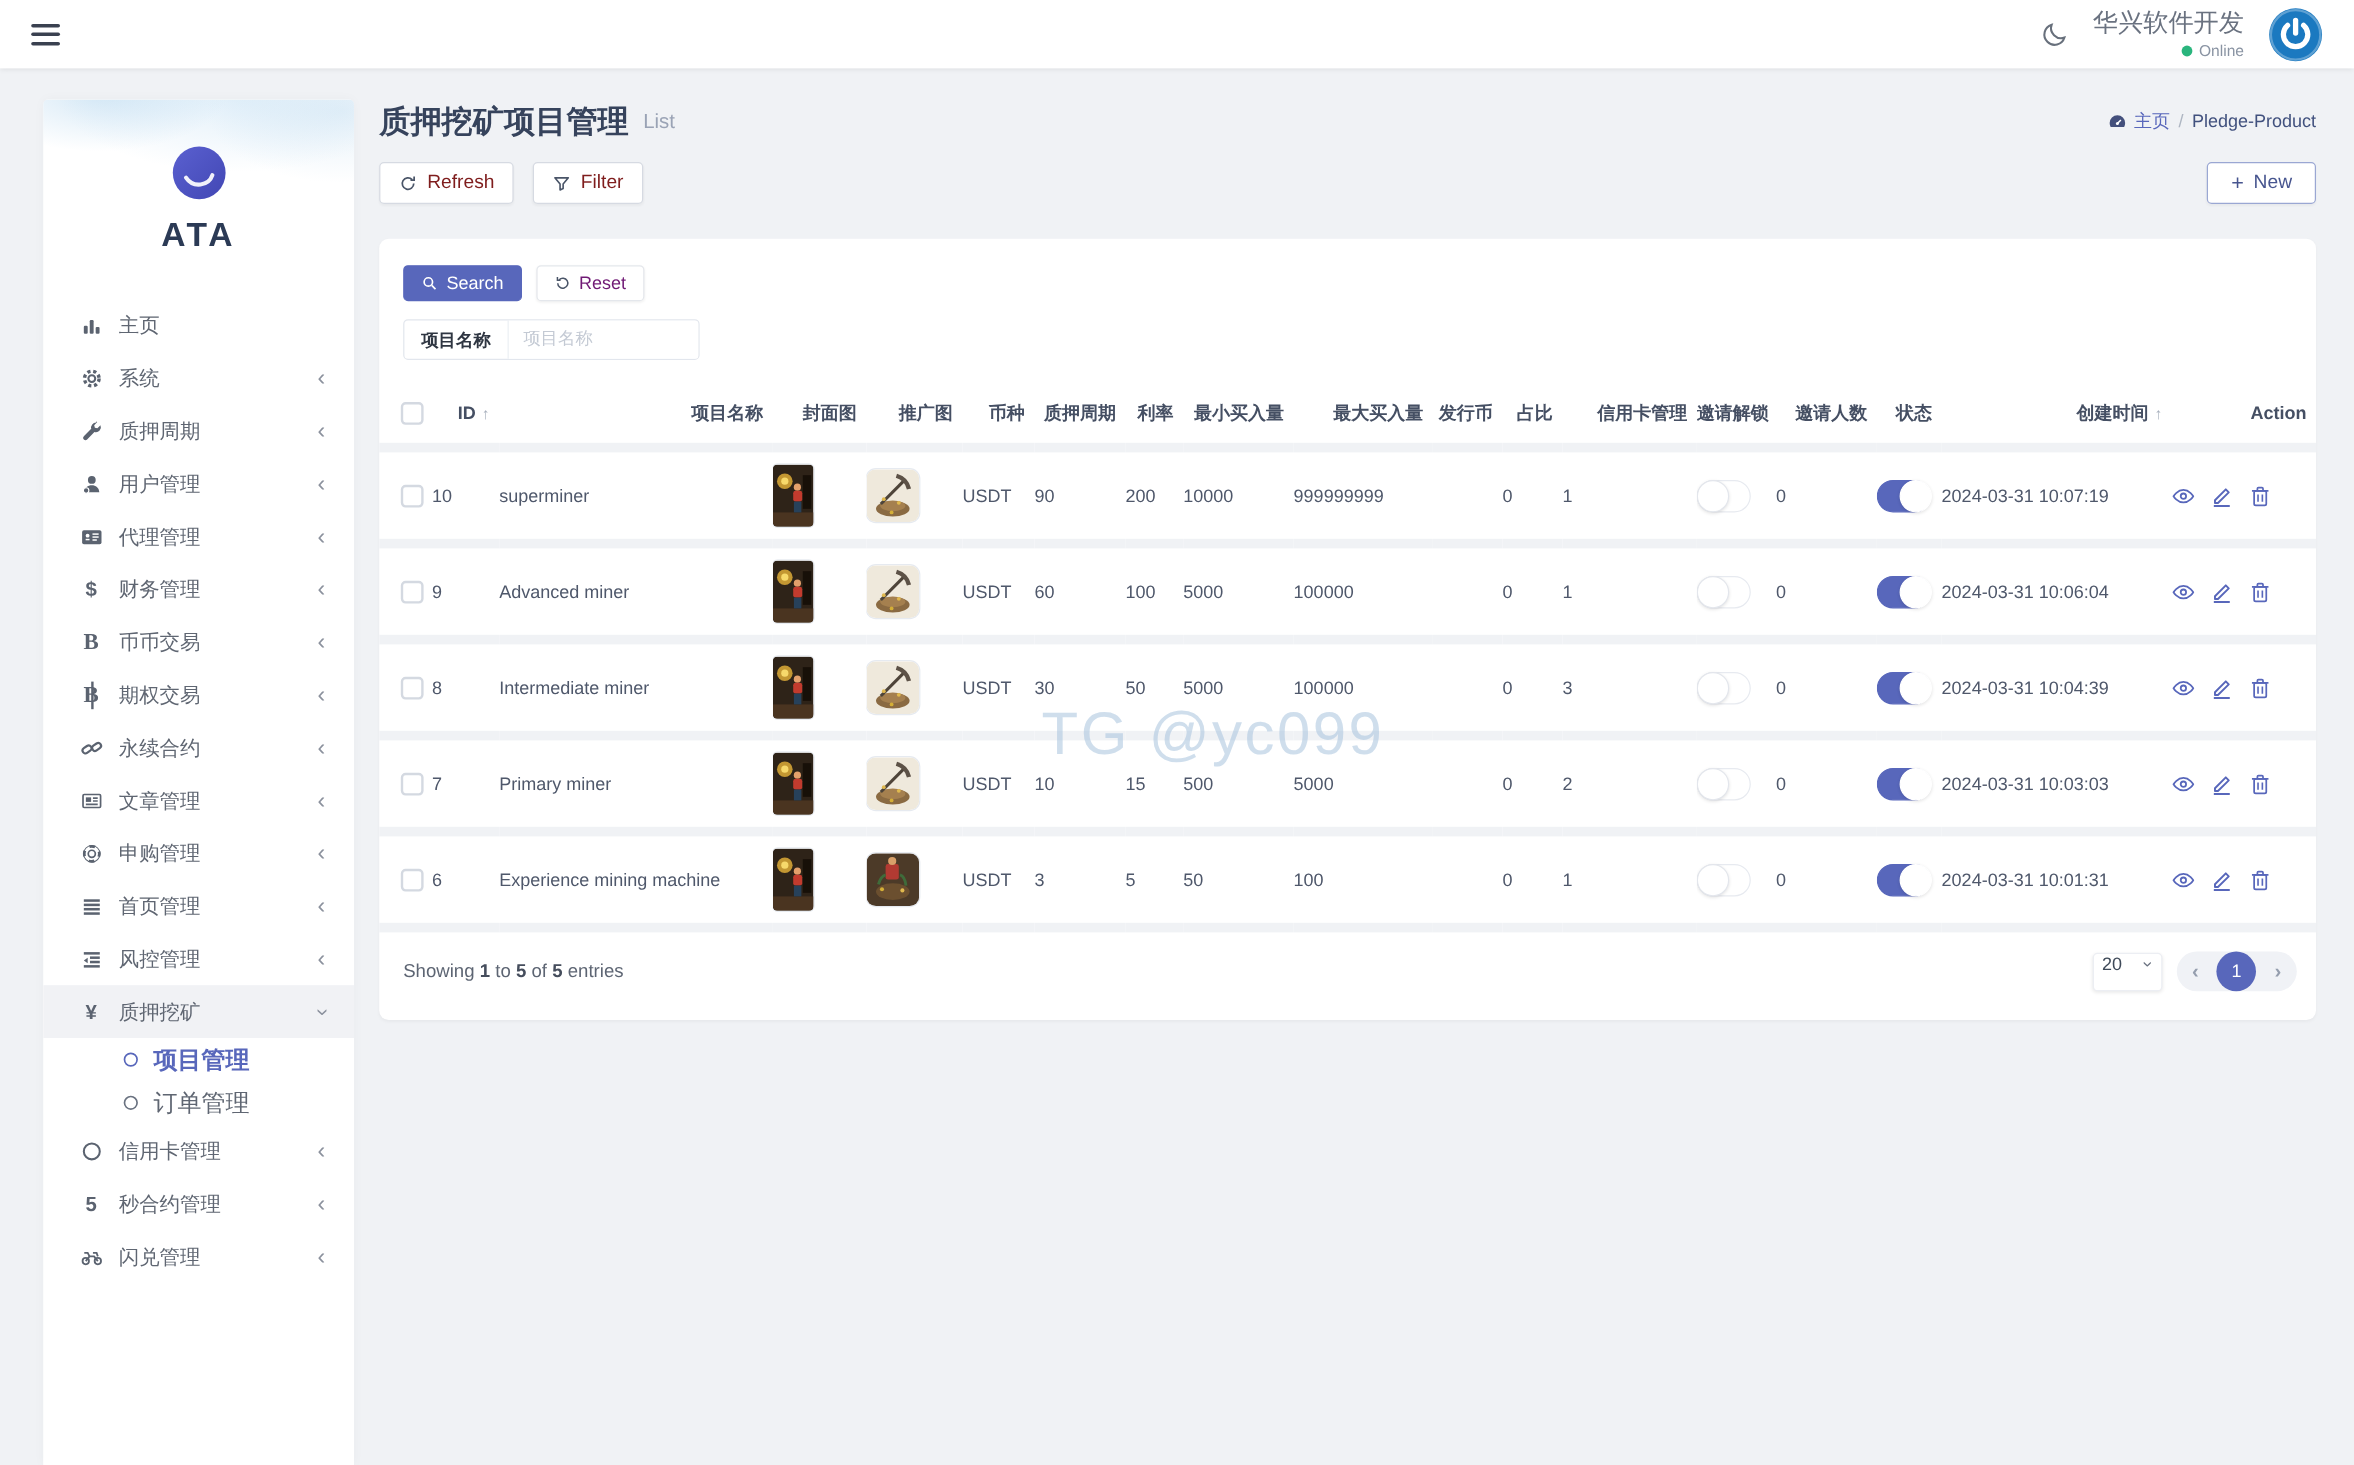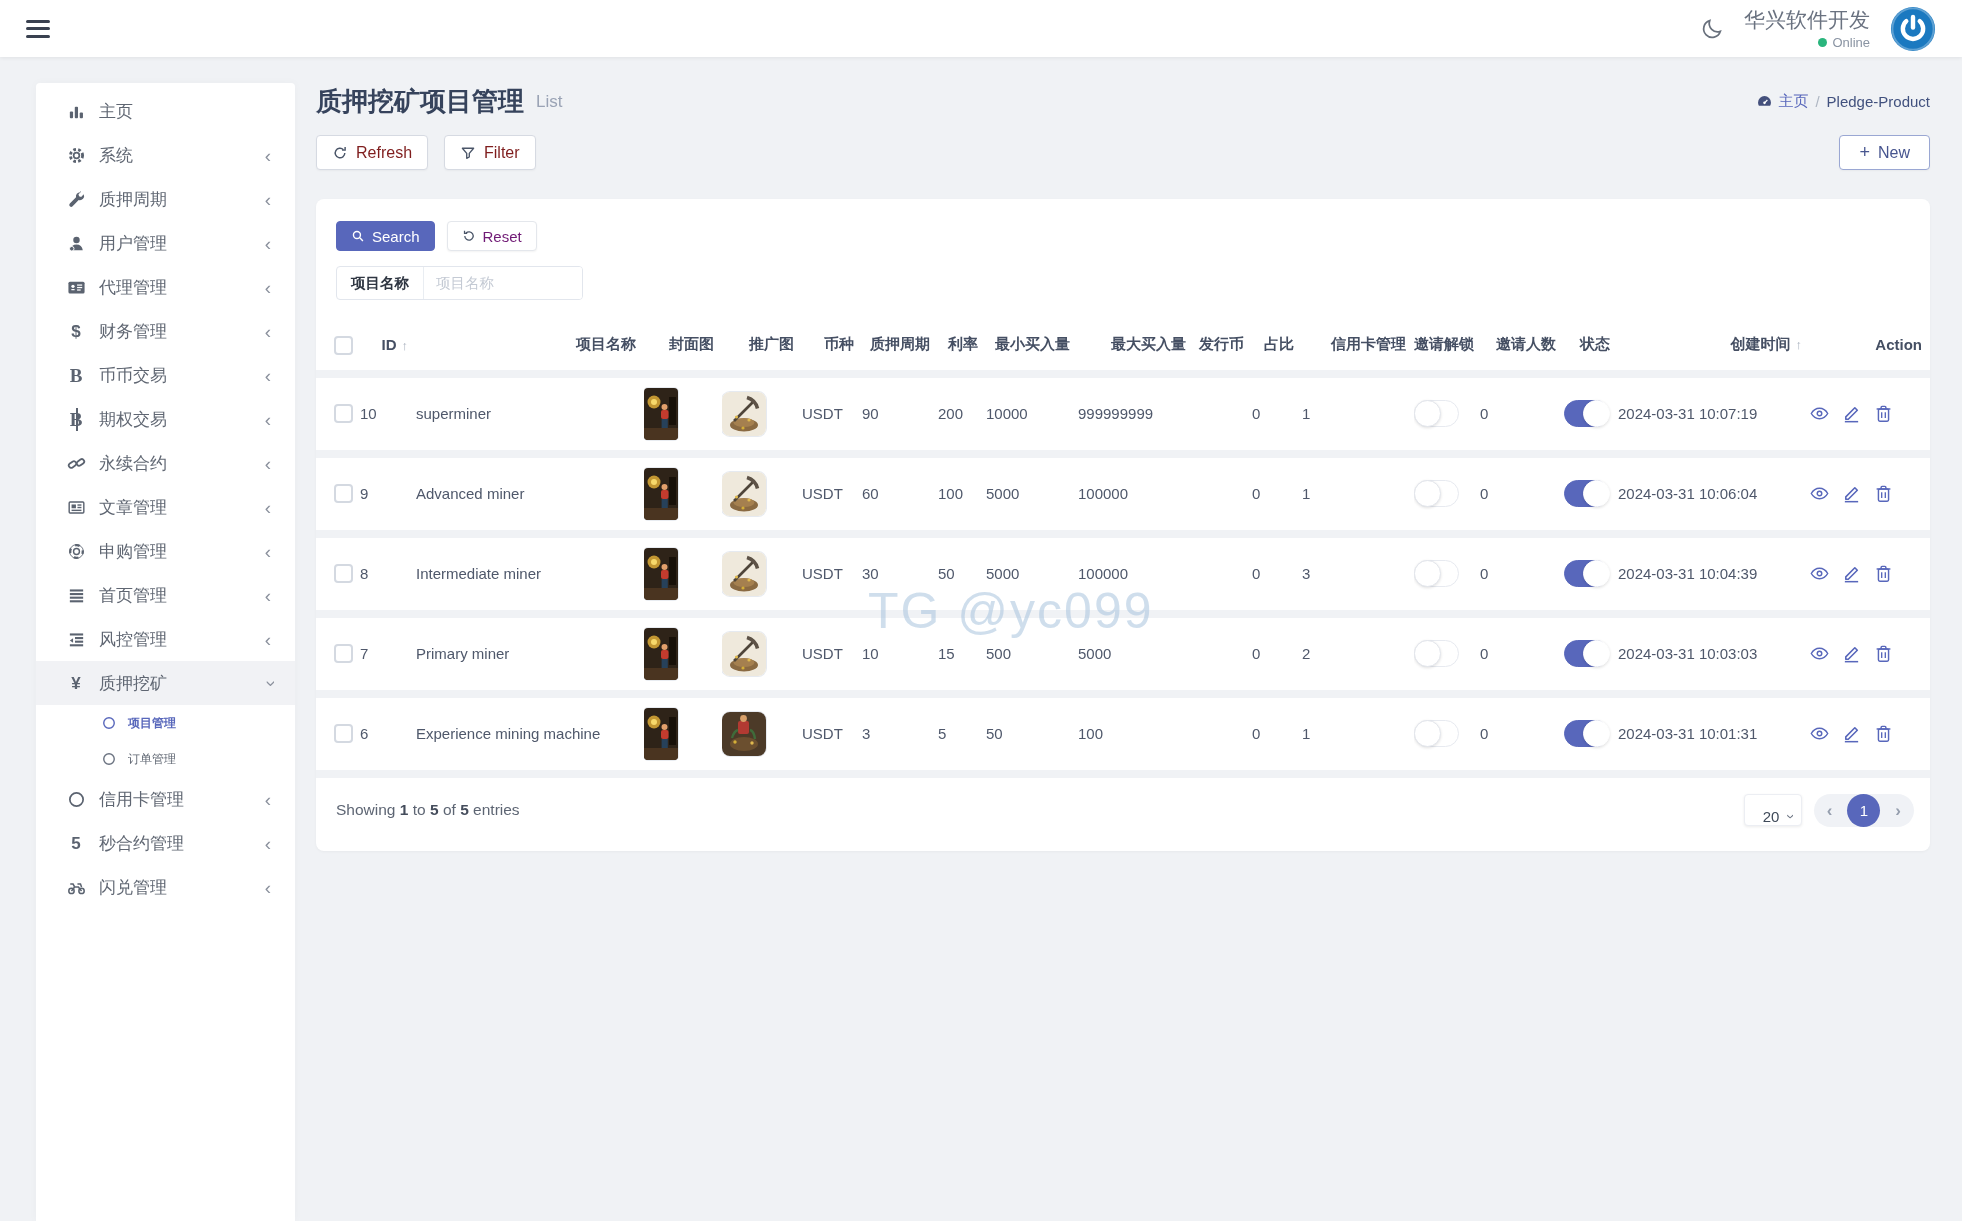--- a/index.html
+++ b/index.html
@@ -41,21 +41,21 @@
   .txt-icon { font-size:17px; font-weight:700; color:#5b6370; line-height:1; }
   .serif-b { font-family:"Liberation Serif","DejaVu Serif",serif; font-size:19px; }
   .icon-baht { position:relative; }
   .icon-baht::after { content:""; position:absolute; left:52%; top:-2px; bottom:-2px; width:1.5px; background:#5b6370; }
   .nav-label { font-size:17px; color:#5f6672; flex:1; white-space:nowrap; }
   .nav-arrow { margin-right:24px; color:#8b919d; font-size:19px; line-height:1; }
   .nav-arrow.down { transform:rotate(-90deg); }
   .subnav .nav-item { height:36px; padding-left:65px; }
   .subnav .nav-icon { width:15px; margin-right:12px; }
   .subnav .nav-icon svg { width:14px; height:14px; }
-  .subnav .nav-label { font-size:12px; }
+  .subnav .nav-label { font-size:20px; }
   .subnav .nav-item.sub-active .nav-label { color:#5867bb; font-weight:700; }
   .subnav .nav-item.sub-active .nav-icon { color:#5867bb; }
 
   
   .main { position:absolute; left:316px; right:32px; top:57px; bottom:0; }
   .page-head { margin-top:27px; display:flex; align-items:center; }
   .page-title { font-size:26px; font-weight:600; color:#36435c; }
   .page-subtitle { margin-left:12px; font-size:17px; color:#9aa3b5; }
   .breadcrumb { margin-left:auto; display:flex; align-items:center; gap:7px; font-size:15px; }
   .breadcrumb a { color:#5867bb; text-decoration:none; display:flex; align-items:center; gap:5px; }
@@ -110,22 +110,22 @@
   .switch.on .knob { left:auto; right:-2px; border-color:#fff; }
 
   .actions { display:flex; align-items:center; gap:13px; }
   .actions .aicon { display:inline-flex; cursor:pointer; }
   .actions svg { width:19px; height:19px; }
 
   .tfooter { display:flex; align-items:center; padding:16px 16px 24px 20px; font-size:15.5px; color:#5d6573; }
   .tfooter b { color:#454d5c; }
   .tfoot-right { margin-left:auto; display:flex; align-items:center; gap:12px; }
   .psize { width:58px; height:32px; background:#fff; border:1px solid #eceef3; border-radius:4px;
-           box-shadow:0 1px 3px rgba(0,0,0,.08); display:flex; align-items:flex-end; justify-content:space-between;
-           padding:0 10px 0 18px; font-size:15px; color:#3f4a59; cursor:pointer; }
+           box-shadow:0 1px 3px rgba(0,0,0,.08); display:flex; align-items:flex-start; justify-content:space-between;
+           padding:0 10px 0 7px; font-size:15px; color:#3f4a59; cursor:pointer; }
   .chev-down { display:inline-block; transform:rotate(-90deg); color:#6a7280; font-size:15px; }
   .pager { background:#f0f2f6; border-radius:17px; height:33px; display:flex; align-items:center; padding:0 13px; gap:15px; }
   .pg-arrow { color:#959eae; font-size:17px; font-weight:700; cursor:pointer; line-height:1; }
   .pg-cur { width:33px; height:33px; border-radius:50%; background:#5867bb; color:#fff; display:flex;
             align-items:center; justify-content:center; font-size:15px; cursor:pointer; }
 
   .watermark { position:absolute; left:868px; top:582px; font-size:50px; color:#a9c4de; opacity:.55;
                letter-spacing:2px; z-index:20; pointer-events:none; }
 
   .page-footer { position:absolute; bottom:12px; left:0; right:0; text-align:center; font-size:15px; color:#7c8494; }
@@ -215,20 +215,29 @@
         <g stroke="#fff" stroke-width="4.6" fill="none" stroke-linecap="round">
           <path d="M17 15.8a10.6 10.6 0 1 0 14 0"></path>
           <line x1="24" y1="11.5" x2="24" y2="22.5"></line>
         </g>
       </svg>
     </div>
   </div>
 </header>
 
 <aside class="sidebar">
+  <div class="logo-block">
+    <span class="logo-circle">
+      <svg width="46" height="46" viewBox="0 0 46 46">
+        <circle cx="23" cy="23" r="22" fill="url(#lg-logo)"></circle>
+        <path d="M12 27c6 9 19 7 22-2" stroke="#fff" stroke-width="3.4" fill="none" opacity=".92" stroke-linecap="round"></path>
+      </svg>
+    </span>
+    <div class="logo-text">ATA</div>
+  </div>
 
   <nav class="nav">
     <div class="nav-item">
       <span class="nav-icon">
           <svg viewBox="0 0 20 20">
             <g fill="#5b6370">
               <rect x="3" y="10" width="3.4" height="7" rx="1"></rect>
               <rect x="8.2" y="5" width="3.4" height="12" rx="1"></rect>
               <rect x="13.4" y="11" width="3.4" height="6" rx="1"></rect>
             </g>

